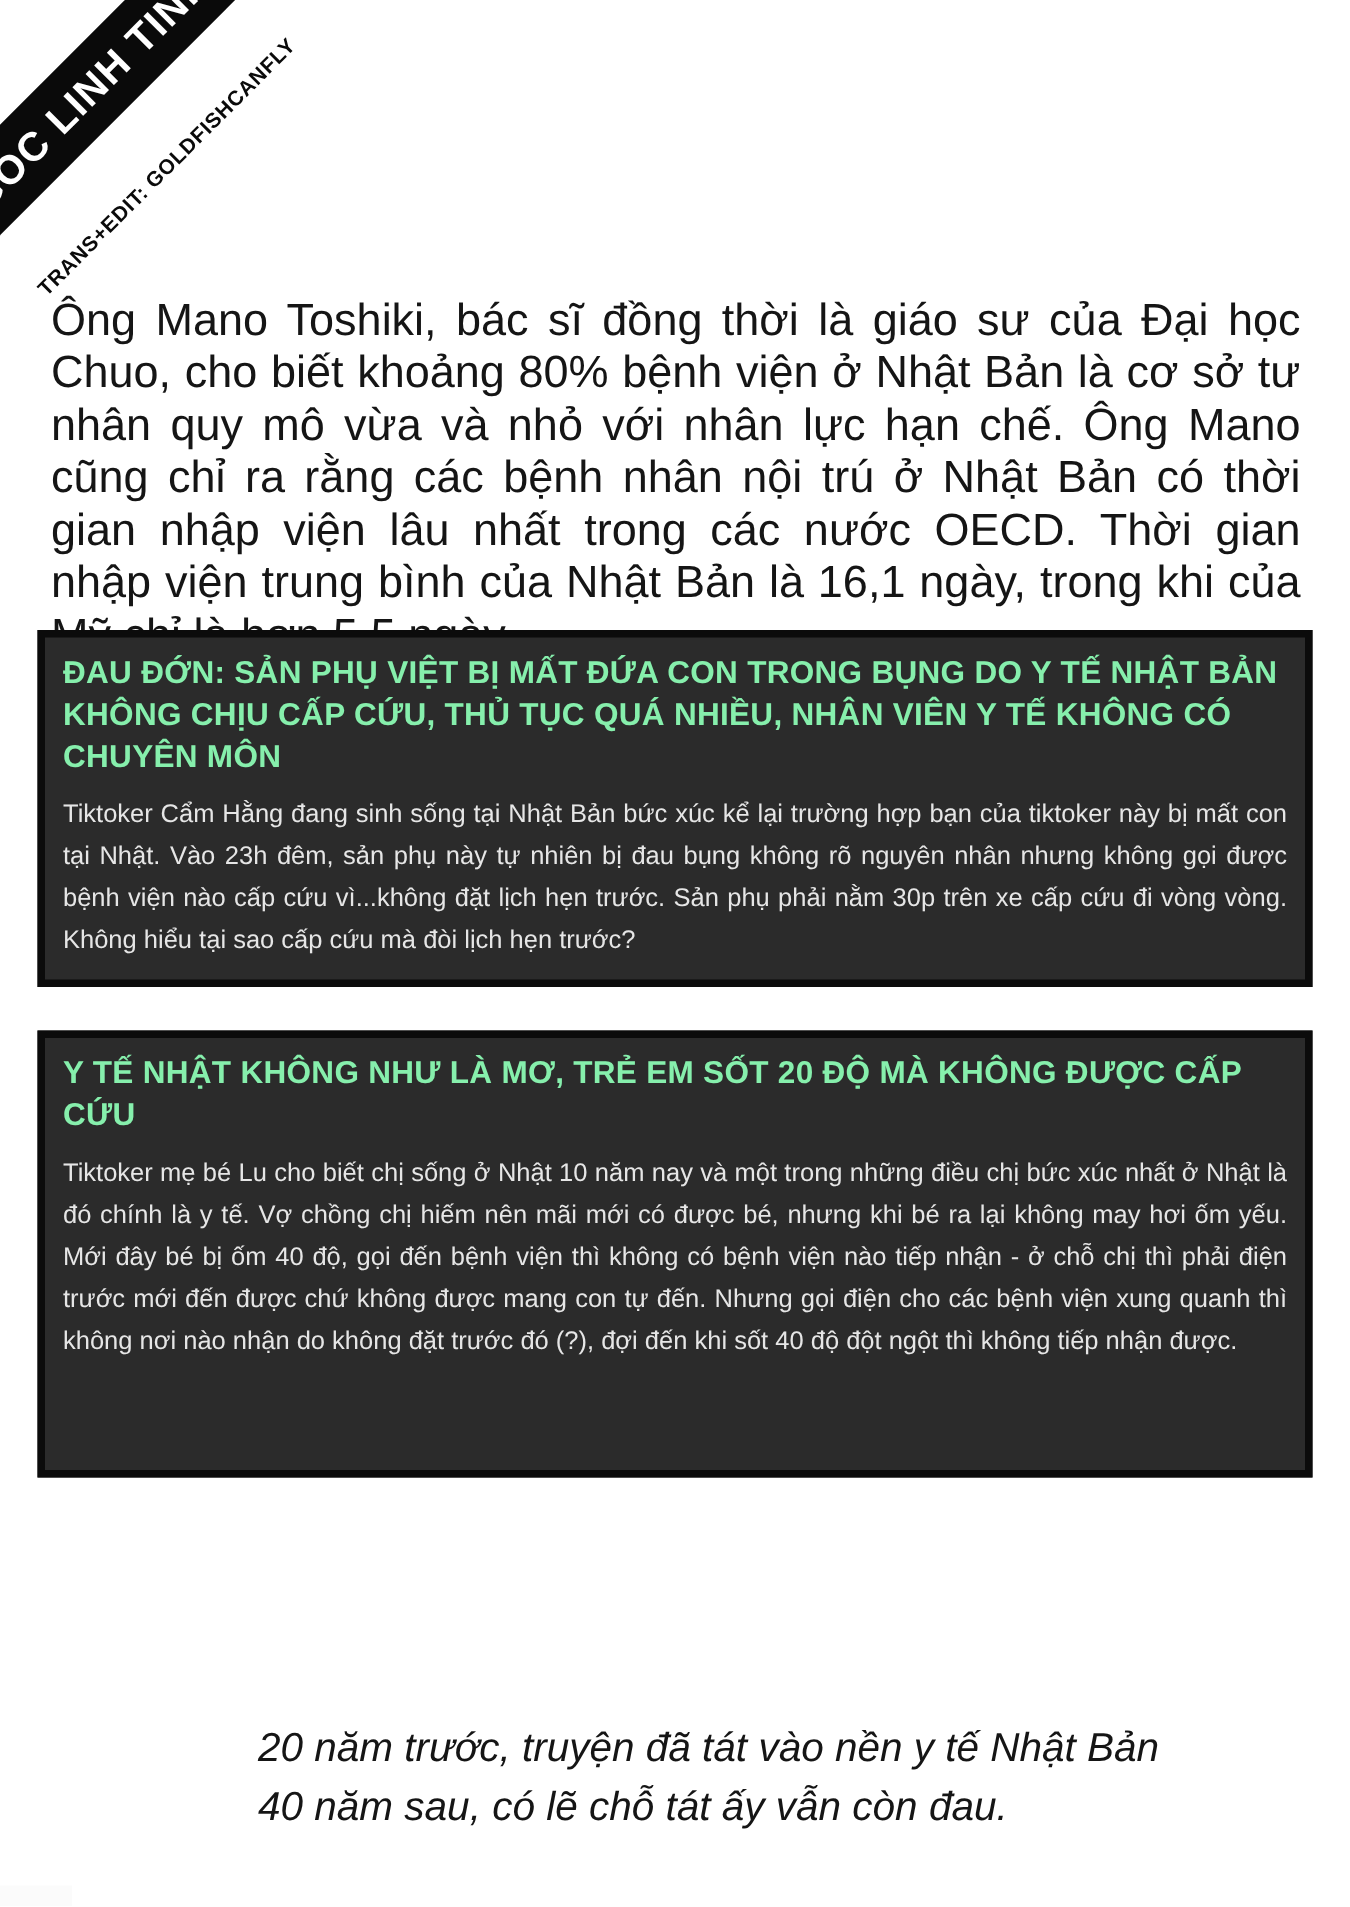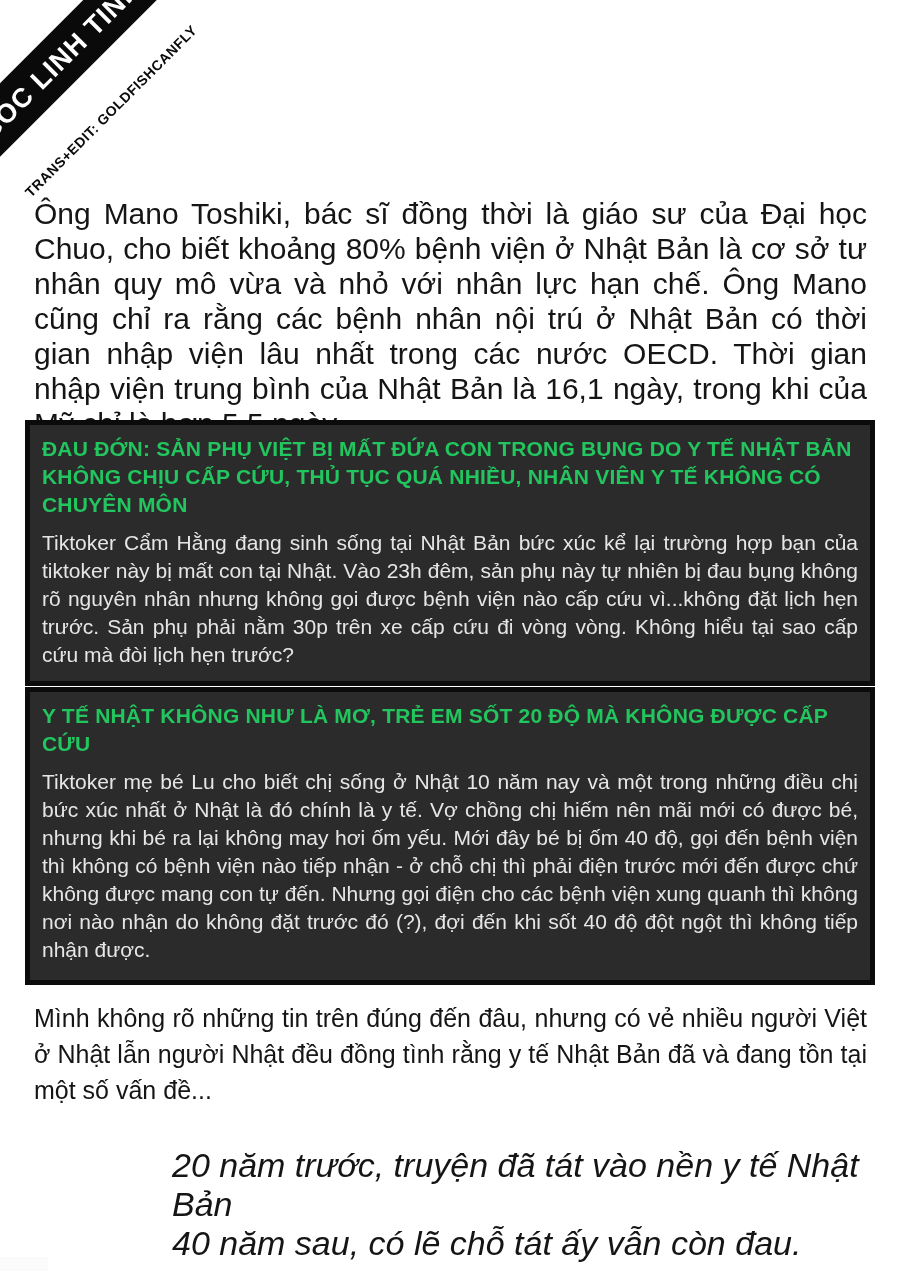--- a/index.html
+++ b/index.html
@@ -66,47 +66,47 @@
     box-sizing: border-box;
     background: #2b2b2b;
     border: 5px solid #0b0b0b;
     padding: 10px 12px 12px 12px;
     color: #e6e6e6;
   }
   .box1 { top: 420px; min-height: 228px; }
   .box2 { top: 687px; min-height: 298px; }
   .news-headline {
     margin: 0 0 10px 0;
-    color: #22c55e;
+    color: #86efac;
     font-weight: bold;
     font-size: 21px;
     line-height: 28px;
     letter-spacing: 0.2px;
   }
   .news-body {
     margin: 0;
-    font-size: 21px;
+    font-size: 17px;
     line-height: 28px;
     text-align: justify;
   }
 
   .closing {
     position: absolute;
     left: 34px; top: 1000px;
     width: 833px;
     margin: 0;
     font-size: 25px;
     line-height: 36px;
     text-align: justify;
   }
 
   .quote {
     position: absolute;
     left: 172px; top: 1146px;
-    font-size: 34px;
+    font-size: 27px;
     font-style: italic;
     line-height: 39px;
   }
 
   .corner-artifact {
     position: absolute;
     left: 0; top: 1257px;
     width: 48px; height: 14px;
     background: #fbfbfb;
   }
@@ -128,21 +128,20 @@
   <section class="news-box box1">
     <h2 class="news-headline">ĐAU ĐỚN: SẢN PHỤ VIỆT BỊ MẤT ĐỨA CON TRONG BỤNG DO Y TẾ NHẬT BẢN KHÔNG CHỊU CẤP CỨU, THỦ TỤC QUÁ NHIỀU, NHÂN VIÊN Y TẾ KHÔNG CÓ CHUYÊN MÔN</h2>
     <p class="news-body">Tiktoker Cẩm Hằng đang sinh sống tại Nhật Bản bức xúc kể lại trường hợp bạn của tiktoker này bị mất con tại Nhật. Vào 23h đêm, sản phụ này tự nhiên bị đau bụng không rõ nguyên nhân nhưng không gọi được bệnh viện nào cấp cứu vì...không đặt lịch hẹn trước. Sản phụ phải nằm 30p trên xe cấp cứu đi vòng vòng. Không hiểu tại sao cấp cứu mà đòi lịch hẹn trước?</p>
   </section>
 
   <section class="news-box box2">
     <h2 class="news-headline">Y TẾ NHẬT KHÔNG NHƯ LÀ MƠ, TRẺ EM SỐT 20 ĐỘ MÀ KHÔNG ĐƯỢC CẤP CỨU</h2>
     <p class="news-body">Tiktoker mẹ bé Lu cho biết chị sống ở Nhật 10 năm nay và một trong những điều chị bức xúc nhất ở Nhật là đó chính là y tế. Vợ chồng chị hiếm nên mãi mới có được bé, nhưng khi bé ra lại không may hơi ốm yếu. Mới đây bé bị ốm 40 độ, gọi đến bệnh viện thì không có bệnh viện nào tiếp nhận - ở chỗ chị thì phải điện trước mới đến được chứ không được mang con tự đến. Nhưng gọi điện cho các bệnh viện xung quanh thì không nơi nào nhận do không đặt trước đó (?), đợi đến khi sốt 40 độ đột ngột thì không tiếp nhận được.</p>
   </section>
 
-  <p class="closing">Mình không rõ những tin trên đúng đến đâu, nhưng có vẻ nhiều người Việt ở Nhật lẫn người Nhật đều đồng tình rằng y tế Nhật Bản đã và đang tồn tại một số vấn đề...</p>
 
   <div class="quote">
     <div>20 năm trước, truyện đã tát vào nền y tế Nhật Bản</div>
     <div>40 năm sau, có lẽ chỗ tát ấy vẫn còn đau.</div>
   </div>
 
   <div class="corner-artifact"></div>
 
 </div>
 

